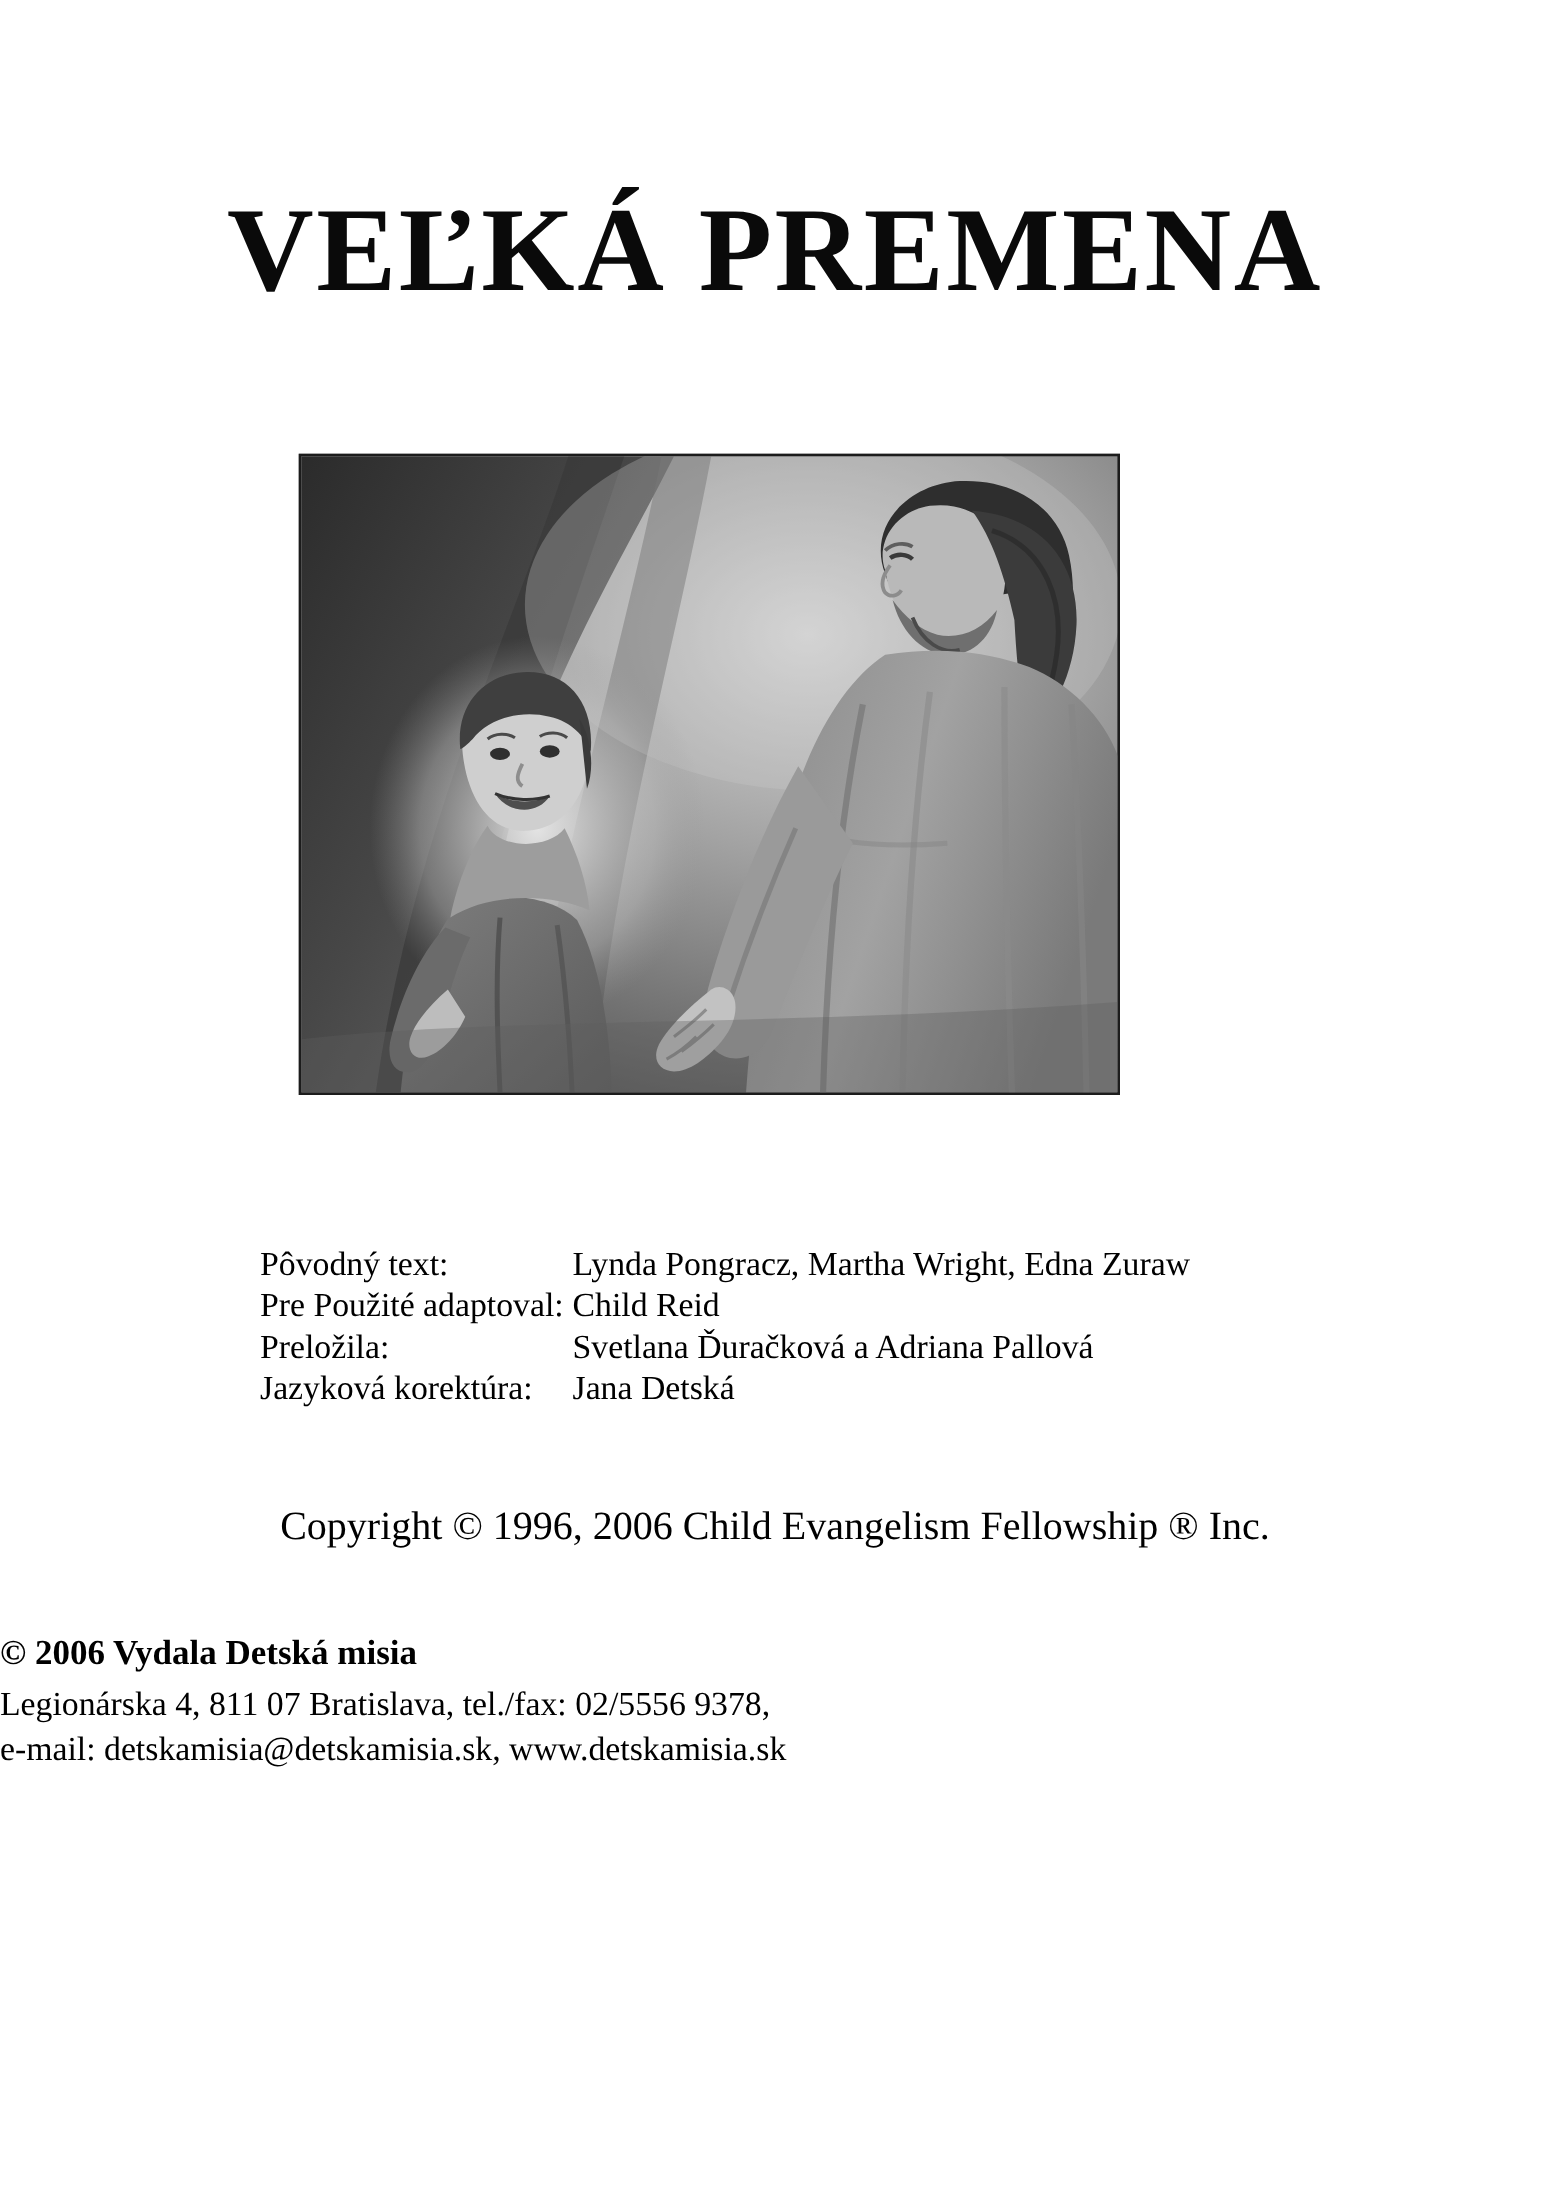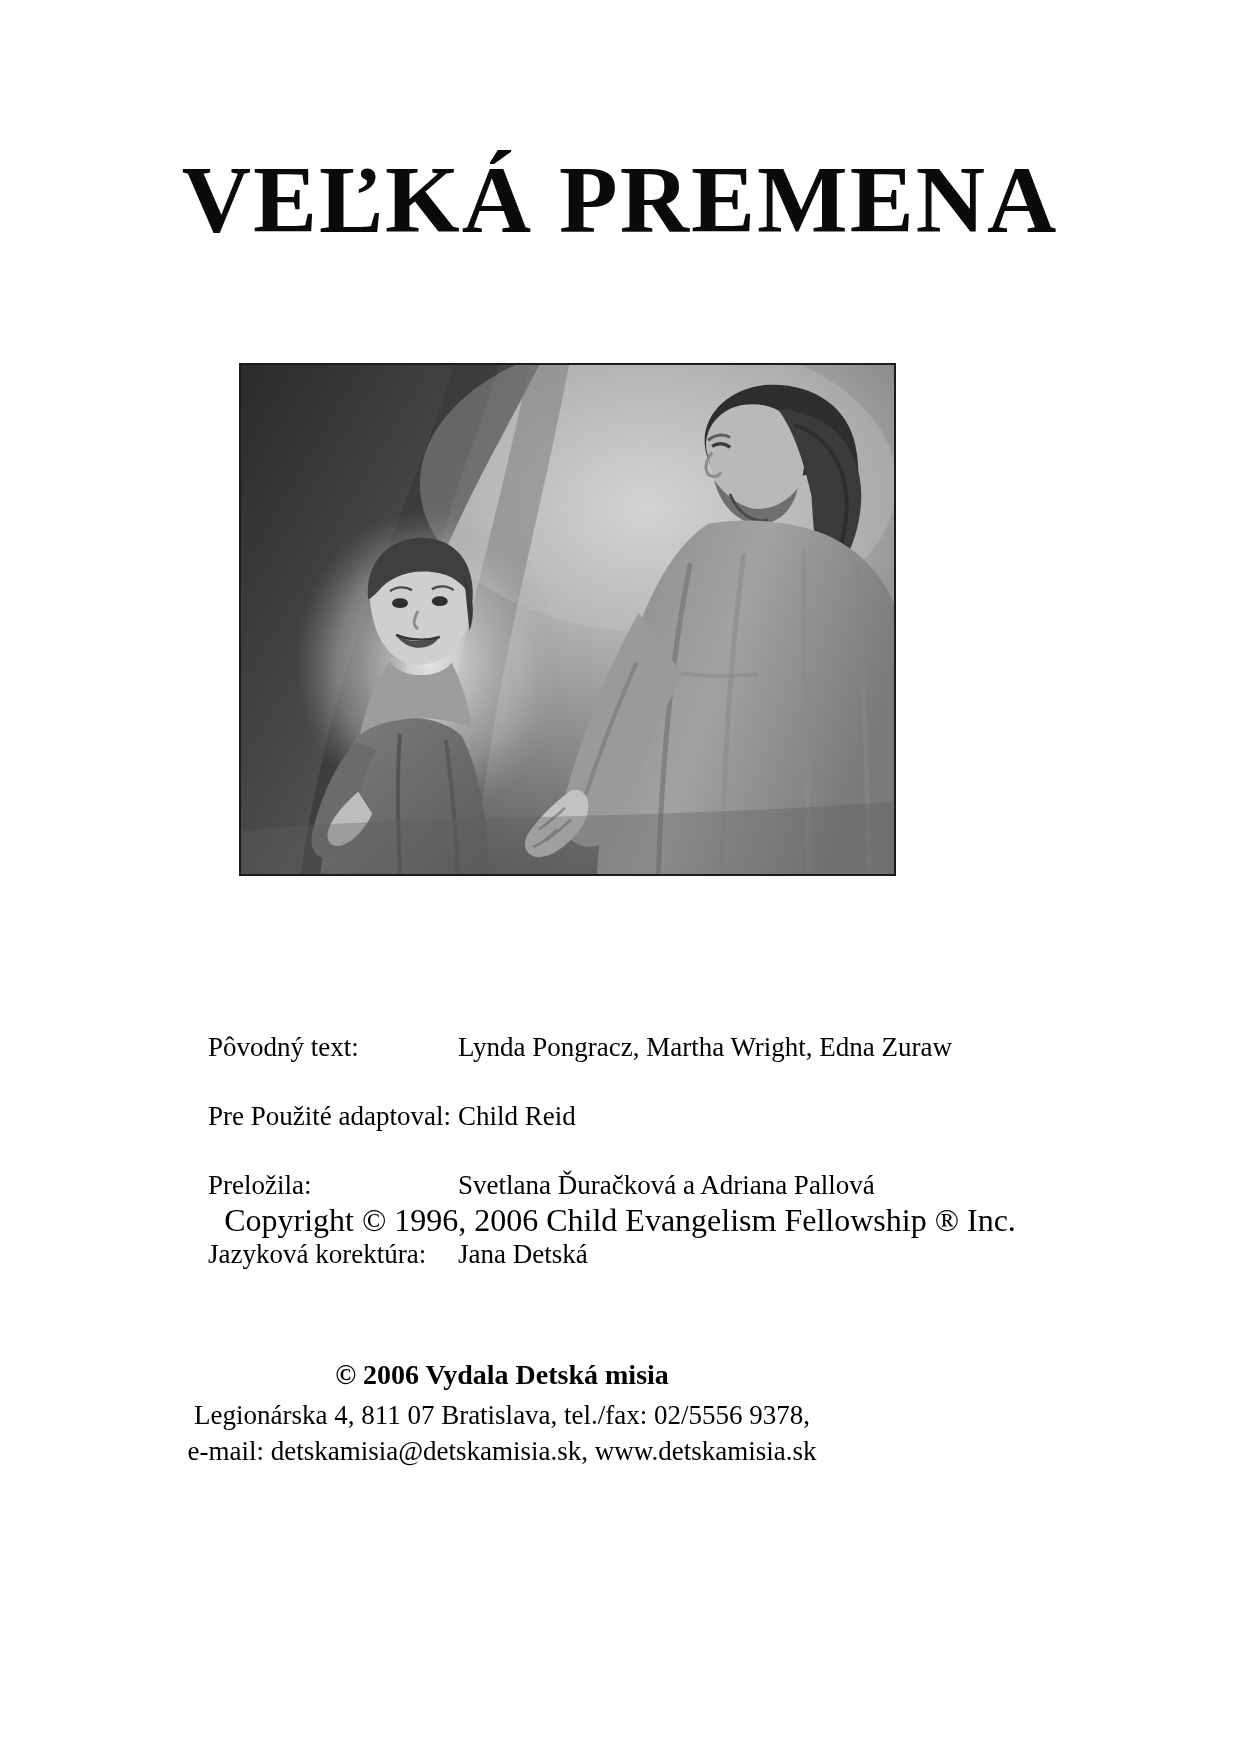--- a/index.html
+++ b/index.html
@@ -69,44 +69,43 @@
     align-items: baseline;
     white-space: nowrap;
   }
   .credits-label {
     width: 250px;
     flex: 0 0 250px;
     font-family: Liberation Serif, serif;
   }
   .credits-value {
     flex: 1 1 auto;
-    margin-top: 36px;
   }
 
   
   .copyright {
     position: absolute;
     top: 1200px;
     left: 0;
     width: 1240px;
     text-align: center;
     font-size: 32px;
     line-height: 1.3;
   }
   .copyright div {
     margin: 0;
   }
 
   
   .publisher {
     position: absolute;
-    top: 1357px;
+    top: 1305px;
     left: 0;
     width: 1004px;
-    text-align: center;
+    text-align: left;
     font-size: 27px;
     line-height: 1.32;
   }
   .publisher-name {
     font-weight: bold;
     font-size: 28px;
     margin-bottom: 4px;
   }
 </style>
 </head>

